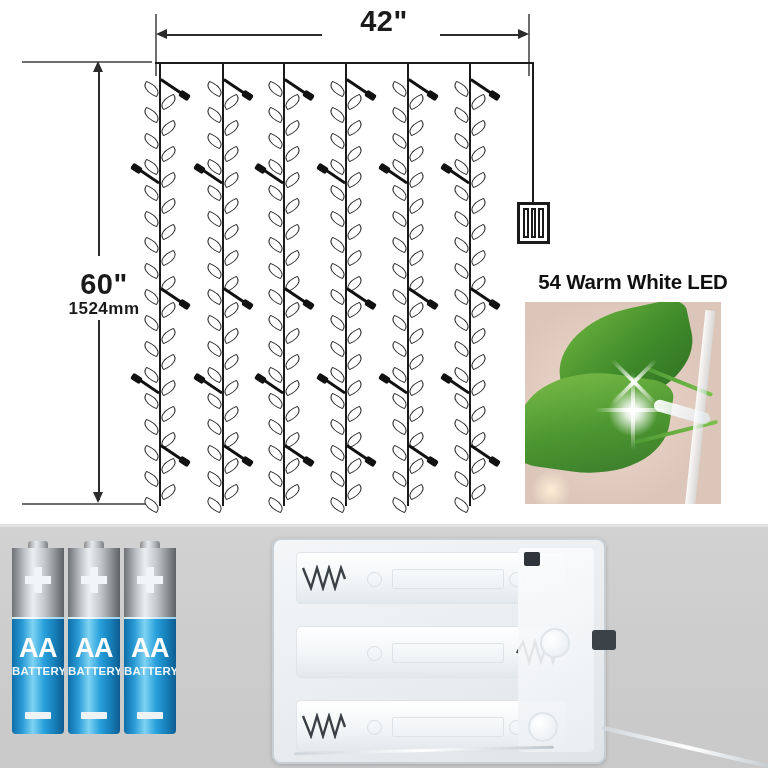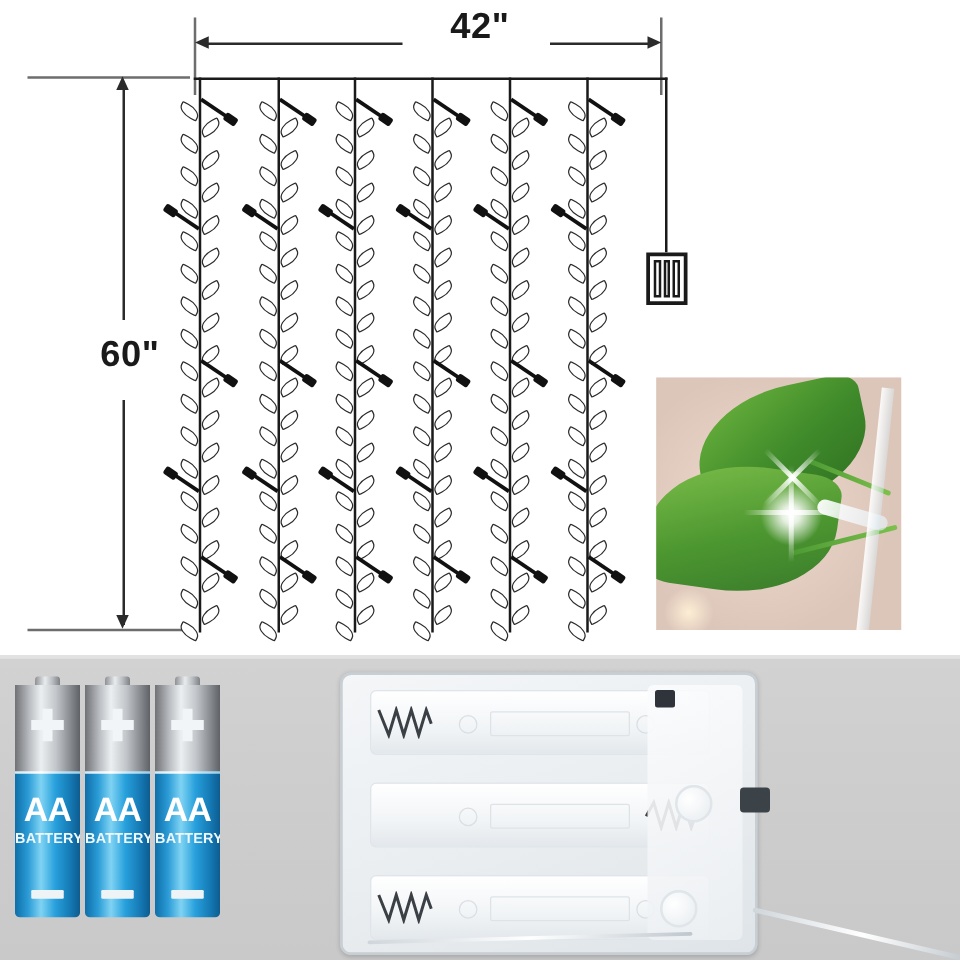--- a/index.html
+++ b/index.html
@@ -109,20 +109,21 @@
     <div class="arrow" style="left:518px;top:29px;border-top:5px solid transparent;border-bottom:5px solid transparent;border-left:11px solid #2b2b2b;"></div>
     <div class="dimtext" id="w-in">42"</div>
 
     <div class="ext-line" style="left:22px;top:61px;width:130px;height:1.5px;"></div>
     <div class="ext-line" style="left:22px;top:503px;width:130px;height:1.5px;"></div>
     <div class="dim-line" style="left:98px;top:66px;width:1.6px;height:190px;"></div>
     <div class="dim-line" style="left:98px;top:320px;width:1.6px;height:180px;"></div>
     <div class="arrow" style="left:93px;top:61px;border-left:5px solid transparent;border-right:5px solid transparent;border-bottom:11px solid #2b2b2b;"></div>
     <div class="arrow" style="left:93px;top:492px;border-left:5px solid transparent;border-right:5px solid transparent;border-top:11px solid #2b2b2b;"></div>
     <div class="dimtext" id="h-in">60"</div>
+    <div class="dimtext" id="h-mm">1524mm</div>
 
     <div style="position:absolute;left:155px;top:62px;width:379px;height:2px;background:#1a1a1a;"></div>
 
     <div id="vines">
         <div class="vine" style="left: 159px;">
           <div class="leaf l" style="top: 22px; left: -16px;"></div>
           <div class="leaf r" style="top: 35px; left: 1px;"></div>
           <div class="leaf l" style="top: 48px; left: -16px;"></div>
           <div class="leaf r" style="top: 61px; left: 1px;"></div>
           <div class="leaf l" style="top: 74px; left: -16px;"></div>
@@ -392,20 +393,21 @@
         </div>
       </div>
 
     <div id="bb-wire"></div>
     <div id="bb-icon">
       <i></i>
         <i></i>
         <i></i>
     </div>
 
+    <div id="led-title">54 Warm White LED</div>
     <div id="led-photo">
       <div style="position:absolute;inset:0;background:
             radial-gradient(circle at 42% 50%,#fff7e2 0%,#f0ded0 16%,#e4cfc2 38%,#dcc6ba 70%);"></div>
       <div class="lf" style="left:32px;top:8px;width:138px;height:92px;transform:rotate(-12deg);
             background:linear-gradient(150deg,#6fb63f,#3f8a2a 55%,#2f6f21);"></div>
       <div class="lf" style="left:-6px;top:70px;width:150px;height:102px;transform:rotate(8deg);
             background:linear-gradient(160deg,#80c24c,#4c9630 55%,#36772a);"></div>
       <div style="position:absolute;left:120px;top:78px;width:70px;height:4px;
             background:linear-gradient(90deg,#4e9b34,#7dc04d);transform:rotate(22deg);border-radius:3px;"></div>
       <div style="position:absolute;left:108px;top:128px;width:86px;height:4px;

